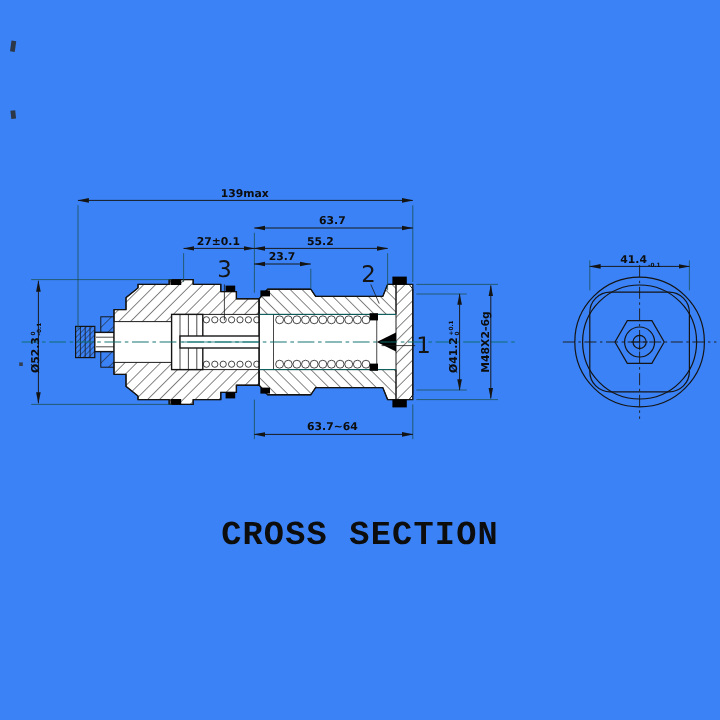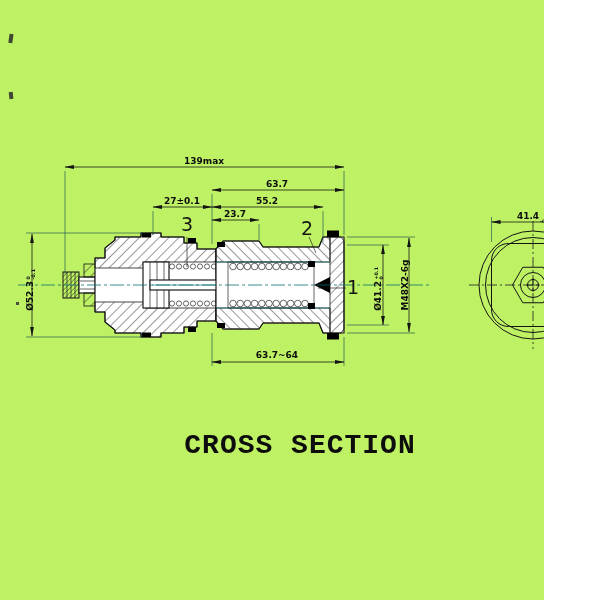--- a/index.html
+++ b/index.html
@@ -1,16 +1,16 @@
 <!DOCTYPE html>
 <html><head>
 <meta charset="utf-8">
 <style>
   html,body{margin:0;padding:0;background:#fff;}
-  #stage{position:relative;width:544px;height:600px;background:#bef264;overflow:hidden;}
+  #stage{position:relative;width:600px;height:600px;background:#3b82f6;overflow:hidden;}
   svg{position:absolute;left:0;top:0;}
   .o  {fill:#ffffff;stroke:#141414;stroke-width:1.15;stroke-linejoin:miter;}
   .s  {fill:none;stroke:#141414;stroke-width:1;}
   .thin{fill:none;stroke:#141414;stroke-width:.65;}
   .teal{fill:none;stroke:#0a6e6e;stroke-width:.7;}
   .hb1{fill:url(#h1);stroke:#141414;stroke-width:.8;}
   .hb2{fill:url(#h2);stroke:#141414;stroke-width:.8;}
   .hb3{fill:url(#h3);stroke:#141414;stroke-width:1;}
   .dl {fill:none;stroke:#161616;stroke-width:.8;}
   .xl {fill:none;stroke:#1c4f4f;stroke-width:.65;}

